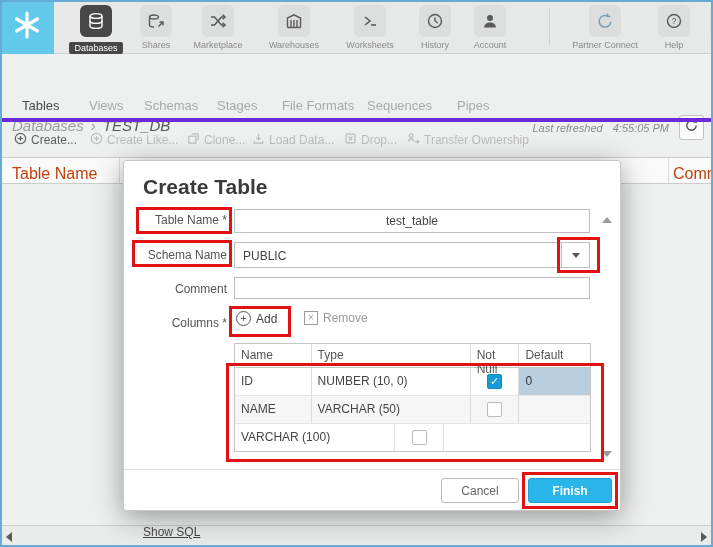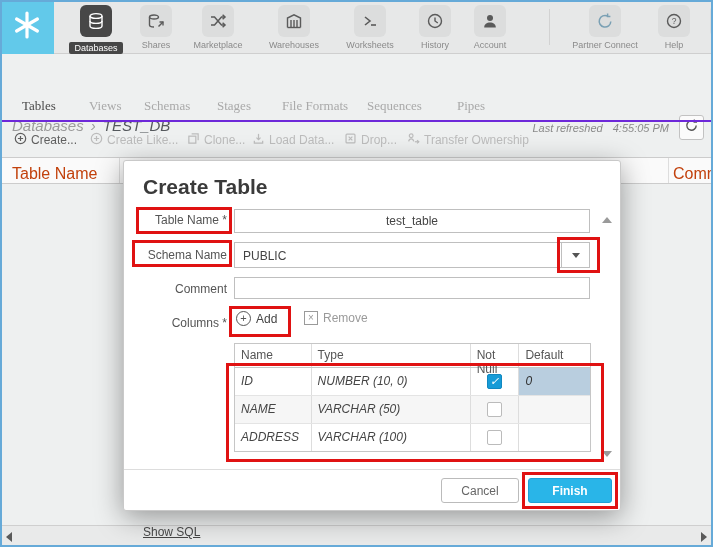--- a/index.html
+++ b/index.html
@@ -21,21 +21,21 @@
   .crumbbar { position:absolute; left:0; top:54px; width:713px; height:34px;font-style:italic; }
   .crumb { position:absolute; left:12px; top:63px; font-size:15px; }
   .crumb .root { color:#9b9b9b; cursor:pointer; }
   .crumb .sep { color:#9b9b9b; margin:0 7px; }
   .crumb .cur { color:#54585c; }
   .refreshed { position:absolute; right:44px; top:68px; font-size:11px; color:#8a8a8a; }
   .refreshed .time { margin-left:10px; }
   .refresh-btn { position:absolute; right:9px; top:61px; width:25px; height:25px; border:1px solid #c2c2c2; border-radius:3px; background:#fbfbfb; display:flex; align-items:center; justify-content:center; cursor:pointer; }
 
   
-  .tabsbar { position:absolute; left:0; top:88px; width:713px; height:34px; border-bottom:2px solid #6d28d9;font-family:Liberation Serif, serif; }
+  .tabsbar { position:absolute; left:0; top:88px; width:713px; height:34px; border-bottom:4px solid #6d28d9; }
   .tab { position:absolute; top:10px; font-size:13px; color:#a9a9a9; cursor:pointer; white-space:nowrap; }
   .tab.active { color:#4a4a4a; }
 
   
   .toolbar { position:absolute; left:0; top:122px; width:713px; height:35px; }
   .tbtn { position:absolute; top:130px; transform:translateY(-122px); display:flex; align-items:center; gap:4px; font-size:12px; cursor:pointer; white-space:nowrap; height:18px; }
   .toolbar .tbtn { transform:none; top:9px; }
   .tbtn.enabled { color:#5f5f5f; }
   .tbtn.disabled { color:#bcbcbc; }
 
@@ -62,21 +62,21 @@
   .icon-circle-plus { width:15px; height:15px; border:1px solid #555; border-radius:50%; display:flex; align-items:center; justify-content:center; font-size:11px; color:#555; line-height:1; }
   .icon-square-x { width:14px; height:14px; border:1px solid #9a9a9a; display:flex; align-items:center; justify-content:center; font-size:10px; color:#9a9a9a; line-height:1; }
 
   
   .grid { position:absolute; left:110px; top:182px; width:357px; border:1px solid #c6c6c6; font-size:12px; background:#fff; }
   .grow { display:flex; }
   .gh { height:23px; padding:4px 6px; border-right:1px solid #ddd; color:#555; cursor:pointer; }
   .grid-header { border-bottom:1px solid #c6c6c6; }
   .gc { height:27px; padding:6px; border-right:1px solid #ddd; color:#454545; overflow:hidden; white-space:nowrap; cursor:text; }
   .c1 { width:77px; } .c2 { width:160px; } .c3 { width:49px; border-right:1px solid #ddd; } .c4 { width:71px; border-right:none !important; }
-  .grow.data { border-bottom:1px solid #e4e4e4;font-style:italic; }
+  .grow.data { border-bottom:1px solid #e4e4e4; }
   .grow.data:last-child { border-bottom:none; }
   .grow.alt { background:#f6f6f6; }
   .gc.center { display:flex; align-items:center; justify-content:center; cursor:pointer; }
   .gc.sel { background:#b9cedf; color:#333; }
   .cb { width:15px; height:15px; border:1px solid #bbb; border-radius:2px; background:#fff; display:flex; align-items:center; justify-content:center; font-size:11px; color:#fff; cursor:pointer; }
   .cb.checked { background:#169bd7; border-color:#1188c0; }
 
   
   .caret-up { position:absolute; left:478px; top:56px; width:0; height:0; border-left:5px solid transparent; border-right:5px solid transparent; border-bottom:6px solid #9a9a9a; cursor:pointer; }
   .caret-down { position:absolute; left:478px; top:290px; width:0; height:0; border-left:5px solid transparent; border-right:5px solid transparent; border-top:6px solid #9a9a9a; cursor:pointer; }
@@ -343,21 +343,20 @@
       </div>
       <div class="grow data alt">
         <div class="gc c1">NAME</div>
         <div class="gc c2">VARCHAR (50)</div>
         <div class="gc c3 center">
             <span class="cb"></span>
           </div>
         <div class="gc c4"></div>
       </div>
       <div class="grow data">
-        <div class="gc c1">ADDRESS</div>
         <div class="gc c2">VARCHAR (100)</div>
         <div class="gc c3 center">
             <span class="cb"></span>
           </div>
         <div class="gc c4"></div>
       </div>
     </div>
 
     <div class="caret-up"></div>
     <div class="caret-down"></div>

